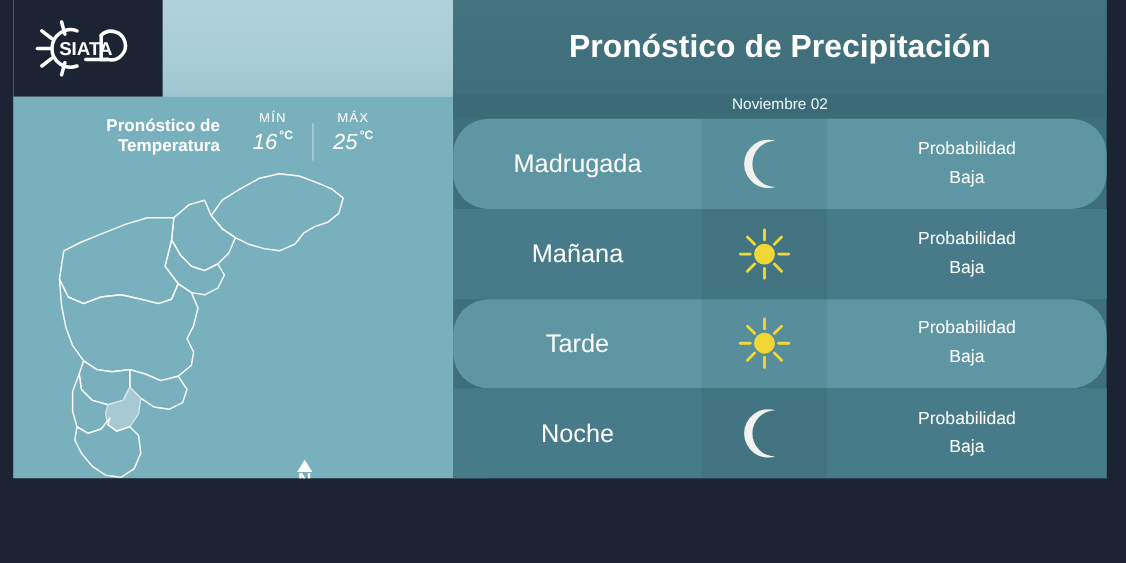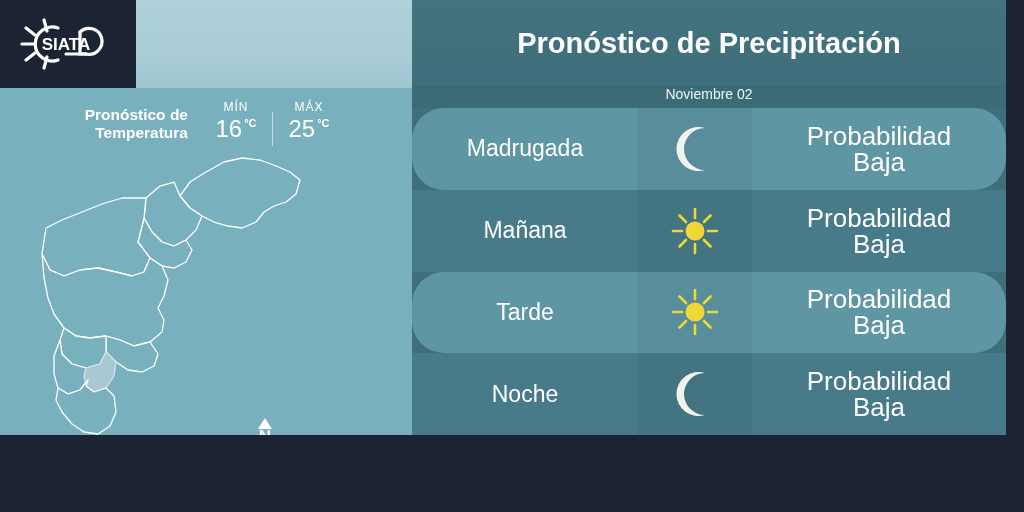--- a/index.html
+++ b/index.html
@@ -7,21 +7,21 @@
   body {
     font-family:"Liberation Sans", sans-serif;
     background:#1c2433;
     overflow:hidden;
     position:relative;
   }
   #app { position:absolute; inset:0; width:1024px; height:512px; }
 
   
   .left-panel{
-    position:absolute; left:0; top:0; width:430px; height:435px;
+    position:absolute; left:12px; top:0; width:430px; height:435px;
     background:#79b0bd;
   }
   .title-band{
     position:absolute; left:0; top:0; width:430px; height:88px;
     background:linear-gradient(180deg,#aed1da 0%,#a9cdd7 62%,#9ec6d1 100%);
   }
   .logo-badge{
     position:absolute; left:0; top:0; width:136px; height:88px;
     background:#1c2433;
     clip-path:polygon(0 0, 100% 0, 100% 100%, 0 100%);
@@ -50,21 +50,21 @@
     display:flex; align-items:flex-start;
   }
   .temp-label{
     color:#ffffff; font-size:15.5px; font-weight:bold; line-height:18px;
     text-align:right; width:128px; padding-top:8px;
   }
   .temp-vals{ display:flex; align-items:center; margin-left:12px; }
   .temp-col{ width:72px; text-align:center; color:#ffffff; }
   .temp-col .cap{ font-size:12px; letter-spacing:1px; display:block; }
   .temp-col .valrow{ display:flex; align-items:flex-start; justify-content:center; }
-  .temp-col .val{ font-size:24px; line-height:30px; font-weight:400; }
+  .temp-col .val{ font-size:20px; line-height:30px; font-weight:400;font-style:italic; }
   .temp-col .unit{ font-size:11px; font-weight:bold; margin-left:2px; margin-top:3px; }
   .temp-divider{
     width:1px; height:34px; background:rgba(255,255,255,.55); margin-top:14px;
   }
 
   .map-wrap{ position:absolute; left:28px; top:150px; width:330px; height:285px; }
   .north{
     position:absolute; left:222px; top:268px; width:30px; text-align:center;
     color:#ffffff; font-weight:bold;
   }
@@ -102,21 +102,21 @@
     width:226px; display:flex; align-items:center; justify-content:center;
     color:#ffffff; font-size:23px;
   }
   .cell-icon{
     width:114px; display:flex; align-items:center; justify-content:center;
   }
   .fc-row.light .cell-icon{ background:rgba(0,0,0,.055); }
   .fc-row.dark  .cell-icon{ background:rgba(0,0,0,.055); }
   .cell-prob{
     flex:1; display:flex; flex-direction:column; align-items:center;
-    justify-content:center; color:#ffffff; font-size:26px; line-height:26px;
+    justify-content:center; color:#ffffff; font-size:16px; line-height:26px;
     text-align:center;
   }
 
   .icon-sun{ width:50px; height:50px; }
   .icon-moon{ width:44px; height:46px; }
 
   
   .footer{
     position:absolute; left:0; top:435px; width:1024px; height:77px;
     background:#1c2433;

